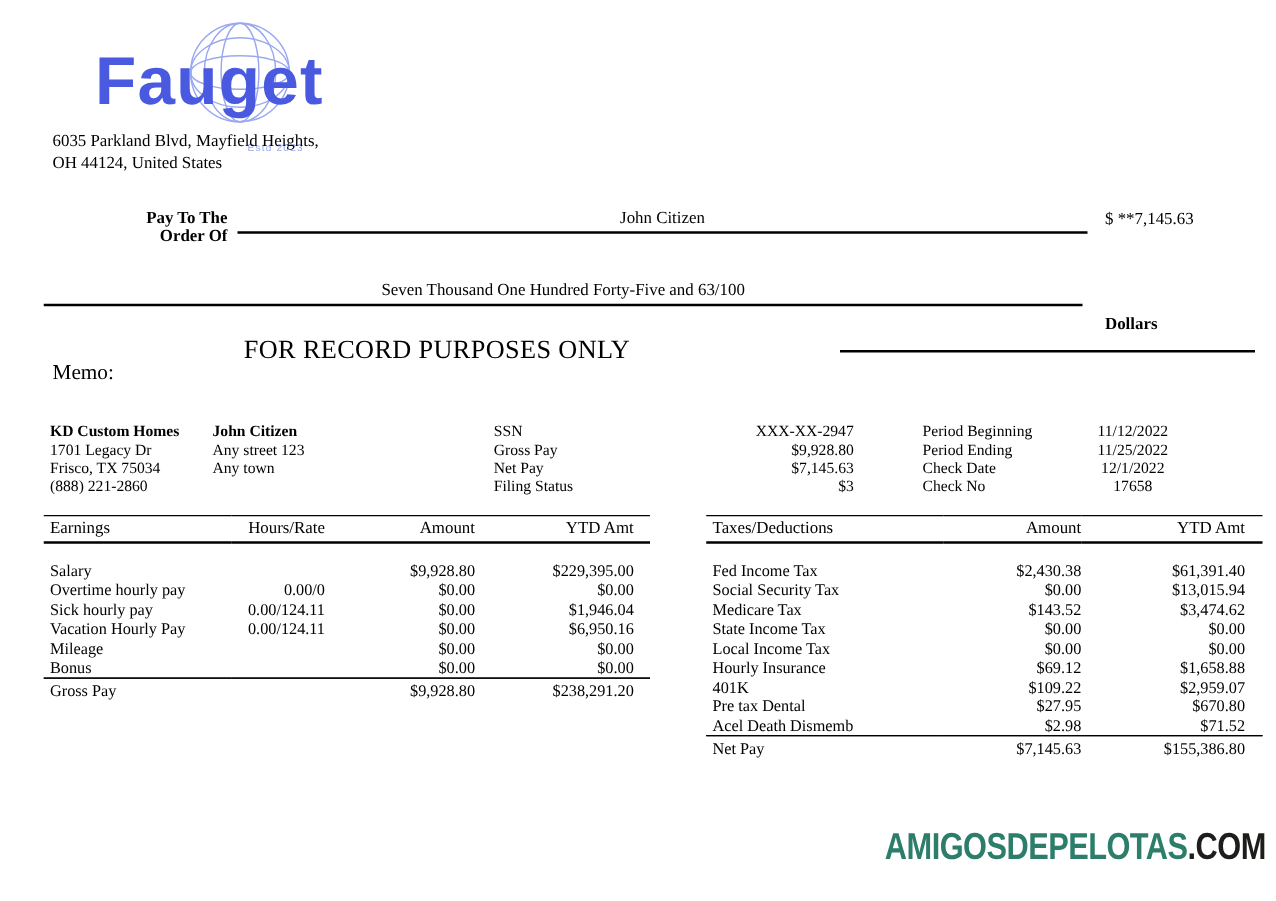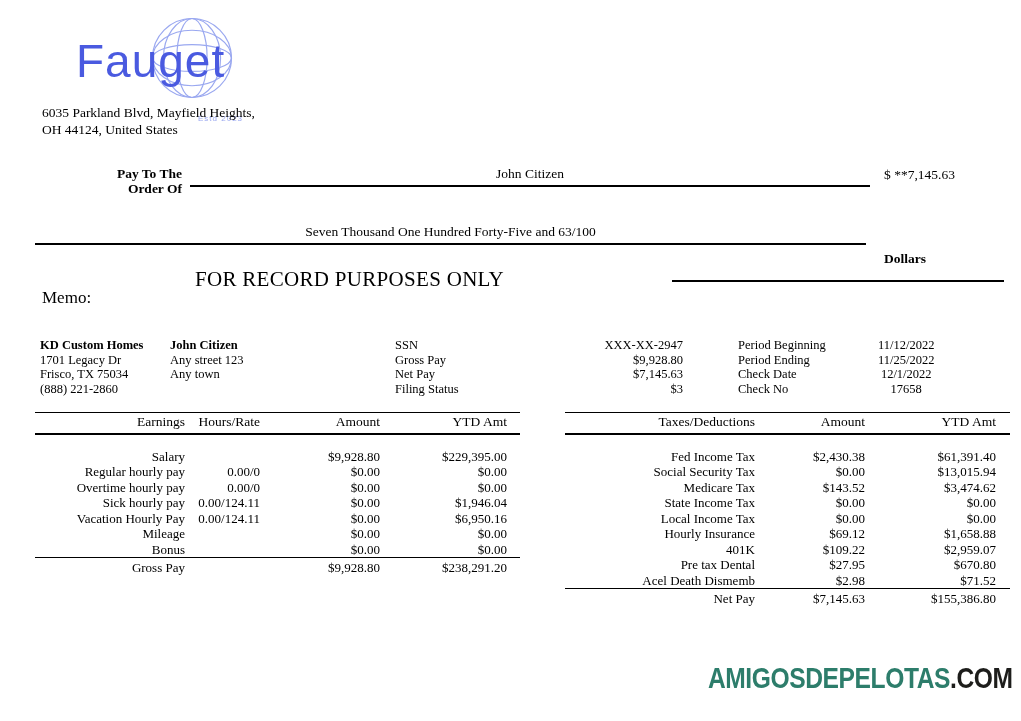--- a/index.html
+++ b/index.html
@@ -11,21 +11,21 @@
     font-family: "Liberation Serif", serif;
     color: #000;
     overflow: hidden;
   }
 
   
   .globe { position: absolute; left: 147px; top: 16px; width: 90px; height: 84px; }
   .logo-text {
     position: absolute; left: 76px; top: 38px;
     font-family: "Liberation Sans", sans-serif;
-    font-weight: normal; font-size: 46px; line-height: 1;
+    font-weight: bold; font-size: 54px; line-height: 1;
     color: #4a5ae0; letter-spacing: 1px;
   }
   .logo-estd {
     position: absolute; left: 198px; top: 83px;
     font-family: "Liberation Sans", sans-serif;
     font-weight: normal; font-size: 8px; color: #9aa8f0; letter-spacing: 1px; margin-top: 31px;
   }
 
   
   .company-address { position: absolute; left: 42px; top: 104px; font-size: 13.5px; line-height: 17px; }
@@ -51,21 +51,21 @@
   .period-labels { left: 738px; }
   .period-values { left: 878px; text-align: center; }
   .bold { font-weight: bold; }
 
   
   .stub-table { position: absolute; top: 412px; border-collapse: collapse; table-layout: fixed; }
   .earnings-table { left: 35px; width: 485px; }
   .deductions-table { left: 565px; width: 445px; }
   .stub-table th, .stub-table td { padding: 0; font-weight: normal; text-align: right; font-size: 13px; line-height: 15.5px; }
   .stub-table thead th { border-top: 1px solid #000; border-bottom: 2px solid #000; font-size: 13.5px; padding: 1px 0 3px 0; }
-  .stub-table .al { text-align: right; padding-left: 5px; }
+  .stub-table .al { text-align: left; padding-left: 5px; }
   .earnings-table .pr { padding-right: 13px; }
   .deductions-table .pr { padding-right: 14px; }
   .stub-table tbody tr:first-child td { padding-top: 14px; }
   .stub-table tbody tr:last-child td { border-bottom: 1.5px solid #000; }
   .stub-table tfoot td { padding-top: 2px; padding-bottom: 2px; }
 
   
   .watermark {
     position: absolute; right: 8px; top: 661px;
     font-family: "Liberation Sans", sans-serif;
@@ -161,26 +161,20 @@
       </tr>
     </thead>
     <tbody id="earnings-body">
         <tr>
           <td class="al">Salary</td>
           <td></td>
           <td>$9,928.80</td>
           <td class="pr">$229,395.00</td>
         </tr>
         <tr>
-          <td class="al">Regular hourly pay</td>
-          <td>0.00/0</td>
-          <td>$0.00</td>
-          <td class="pr">$0.00</td>
-        </tr>
-        <tr>
           <td class="al">Overtime hourly pay</td>
           <td>0.00/0</td>
           <td>$0.00</td>
           <td class="pr">$0.00</td>
         </tr>
         <tr>
           <td class="al">Sick hourly pay</td>
           <td>0.00/124.11</td>
           <td>$0.00</td>
           <td class="pr">$1,946.04</td>

